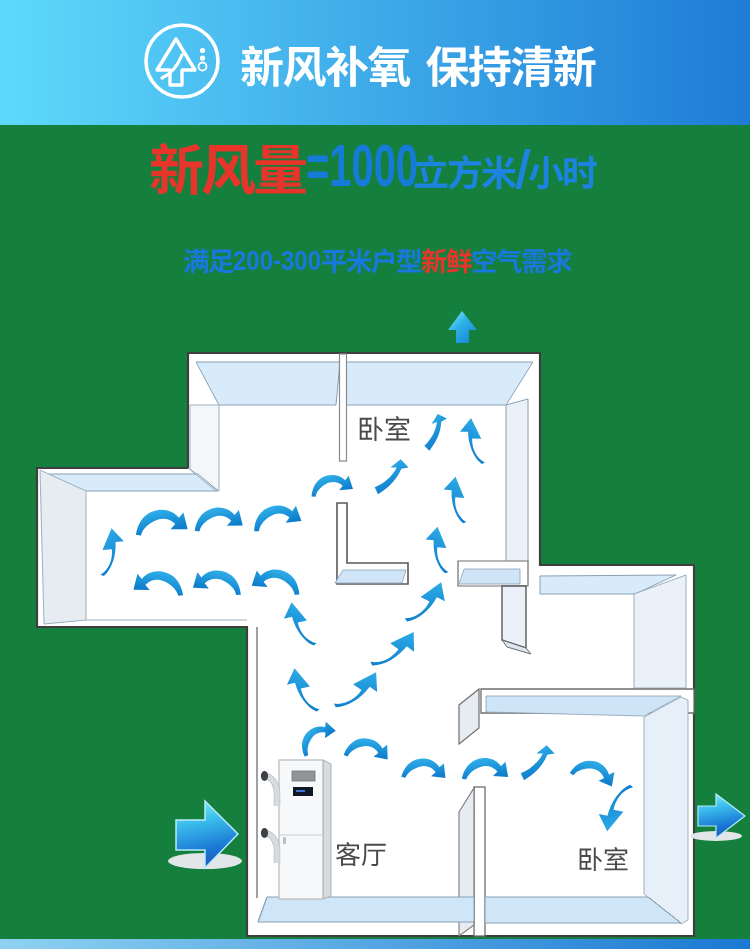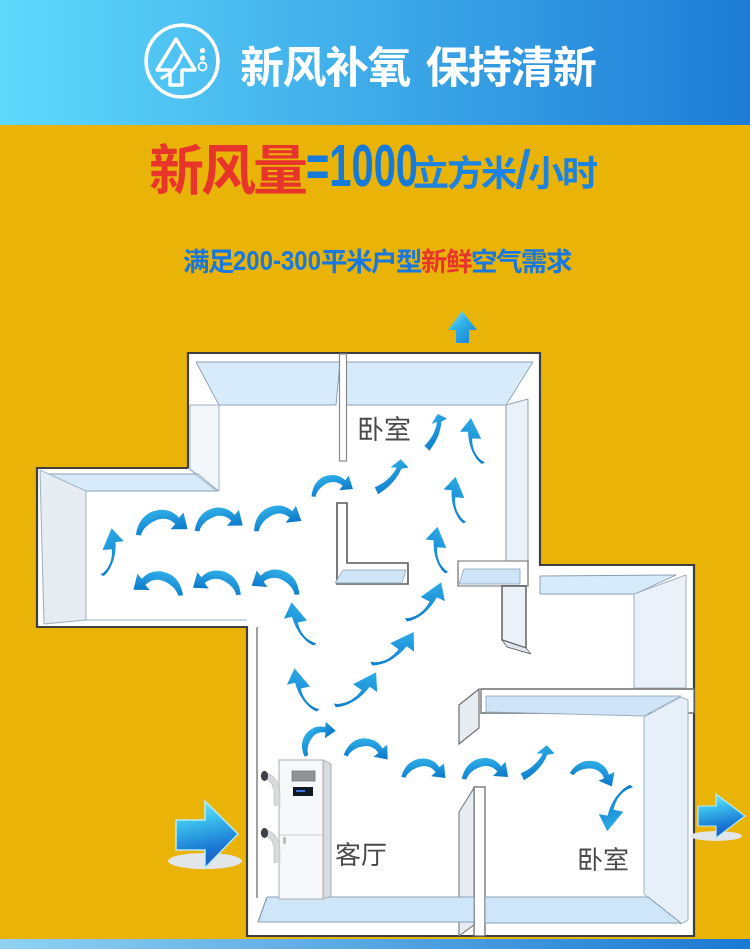--- a/index.html
+++ b/index.html
@@ -1,17 +1,17 @@
 <!DOCTYPE html>
 <html><head>
 <meta charset="utf-8">
 <style>
 html,body{margin:0;padding:0;background:#ffffff;}
 *{font-family:"Liberation Sans",sans-serif;}
-#page{position:relative;width:750px;height:949px;overflow:hidden;background:#eab308;}
+#page{position:relative;width:750px;height:949px;overflow:hidden;background:#15803d;}
 </style>
 </head>
 <body>
 <div id="page">
 <svg width="750" height="949" viewBox="0 0 750 949">
 <defs>
 <path id="gb4fdd" d="M499 700H793V566H499ZM386 806V461H583V370H319V262H524C463 173 374 92 283 45C310 22 348 -22 366 -51C446 -1 522 77 583 165V-90H703V169C761 80 833 -1 907 -53C926 -24 965 20 992 42C907 91 820 174 762 262H962V370H703V461H914V806ZM255 847C202 704 111 562 18 472C39 443 71 378 82 349C108 375 133 405 158 438V-87H272V613C308 677 340 745 366 811Z"></path>
 <path id="gb578b" d="M611 792V452H721V792ZM794 838V411C794 398 790 395 775 395C761 393 712 393 666 395C681 366 697 320 702 290C772 290 824 292 861 308C898 326 908 354 908 409V838ZM364 709V604H279V709ZM148 243V134H438V54H46V-57H951V54H561V134H851V243H561V322H476V498H569V604H476V709H547V814H90V709H169V604H56V498H157C142 448 108 400 35 362C56 345 97 301 113 278C213 333 255 415 271 498H364V305H438V243Z"></path>
 <path id="gb5c0f" d="M438 836V61C438 41 430 34 408 34C386 33 312 33 246 36C265 3 287 -54 294 -88C391 -89 460 -85 507 -66C552 -46 569 -13 569 61V836ZM678 573C758 426 834 237 854 115L986 167C960 293 878 475 796 617ZM176 606C155 475 103 300 22 198C55 184 110 156 140 135C224 246 278 433 312 583Z"></path>
 <path id="gb5e73" d="M159 604C192 537 223 449 233 395L350 432C338 488 303 572 269 637ZM729 640C710 574 674 486 642 428L747 397C781 449 822 530 858 607ZM46 364V243H437V-89H562V243H957V364H562V669H899V788H99V669H437V364Z"></path>

